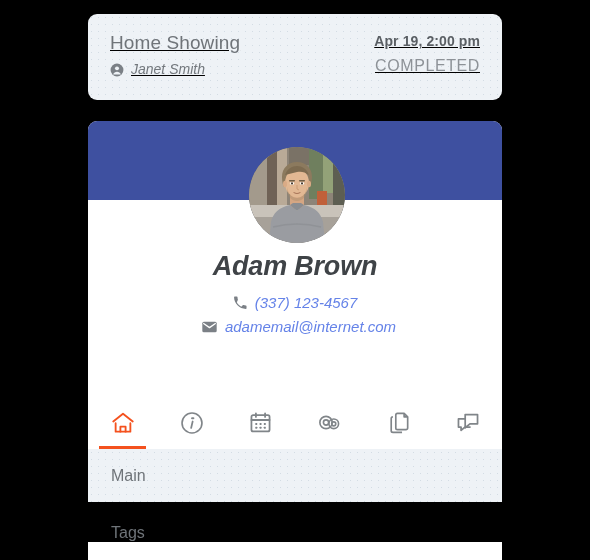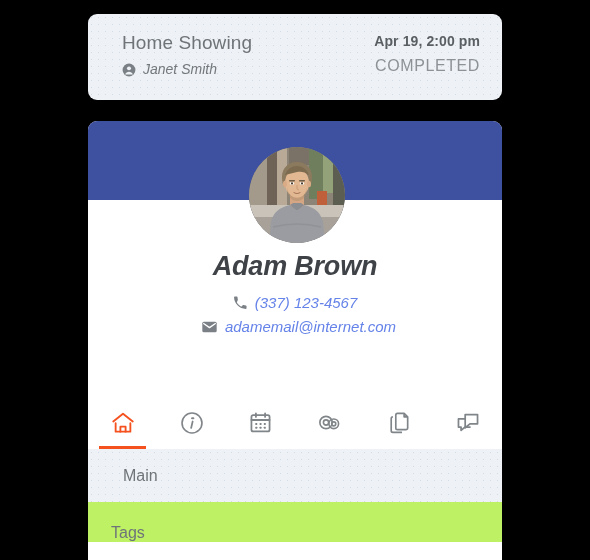--- a/index.html
+++ b/index.html
@@ -33,23 +33,24 @@
     width: 414px;
     height: 86px;
     border-radius: 9px;
     box-shadow: 0 6px 16px rgba(0,0,0,0.55);
     overflow: hidden;
   }
 
   .appt-inner {
     position: absolute;
     inset: 0;
-    padding: 18px 22px 0 34px;
+    padding: 18px 22px 0 22px;
     display: flex;
     justify-content: space-between;
+    text-decoration: underline;
   }
 
   .appt-left { display: flex; flex-direction: column; }
   .appt-right { display: flex; flex-direction: column; align-items: flex-end; }
 
   .appt-title {
     font-size: 19px;
     color: #6f7479;
     font-weight: 400;
     line-height: 22px;
@@ -191,36 +192,36 @@
 
   
   #main-section-bar {
     position: absolute;
     left: 0;
     top: 328px;
     width: 414px;
     height: 53px;
     display: flex;
     align-items: center;
-    padding-left: 35px;
+    padding-left: 23px;
   }
   .section-title {
     font-size: 16px;
     color: #6f7479;
     line-height: 19px;
   }
 
   
   #tags-block {
     position: absolute;
     left: 0;
     top: 381px;
     width: 414px;
     padding: 21px 22px 0 23px;
-    background: #bef264;
+    background: #000000;
   }
 
   .tags-label {
     font-size: 16px;
     color: #6f7479;
     line-height: 19px;
   }
 </style>
 </head>
 <body>

